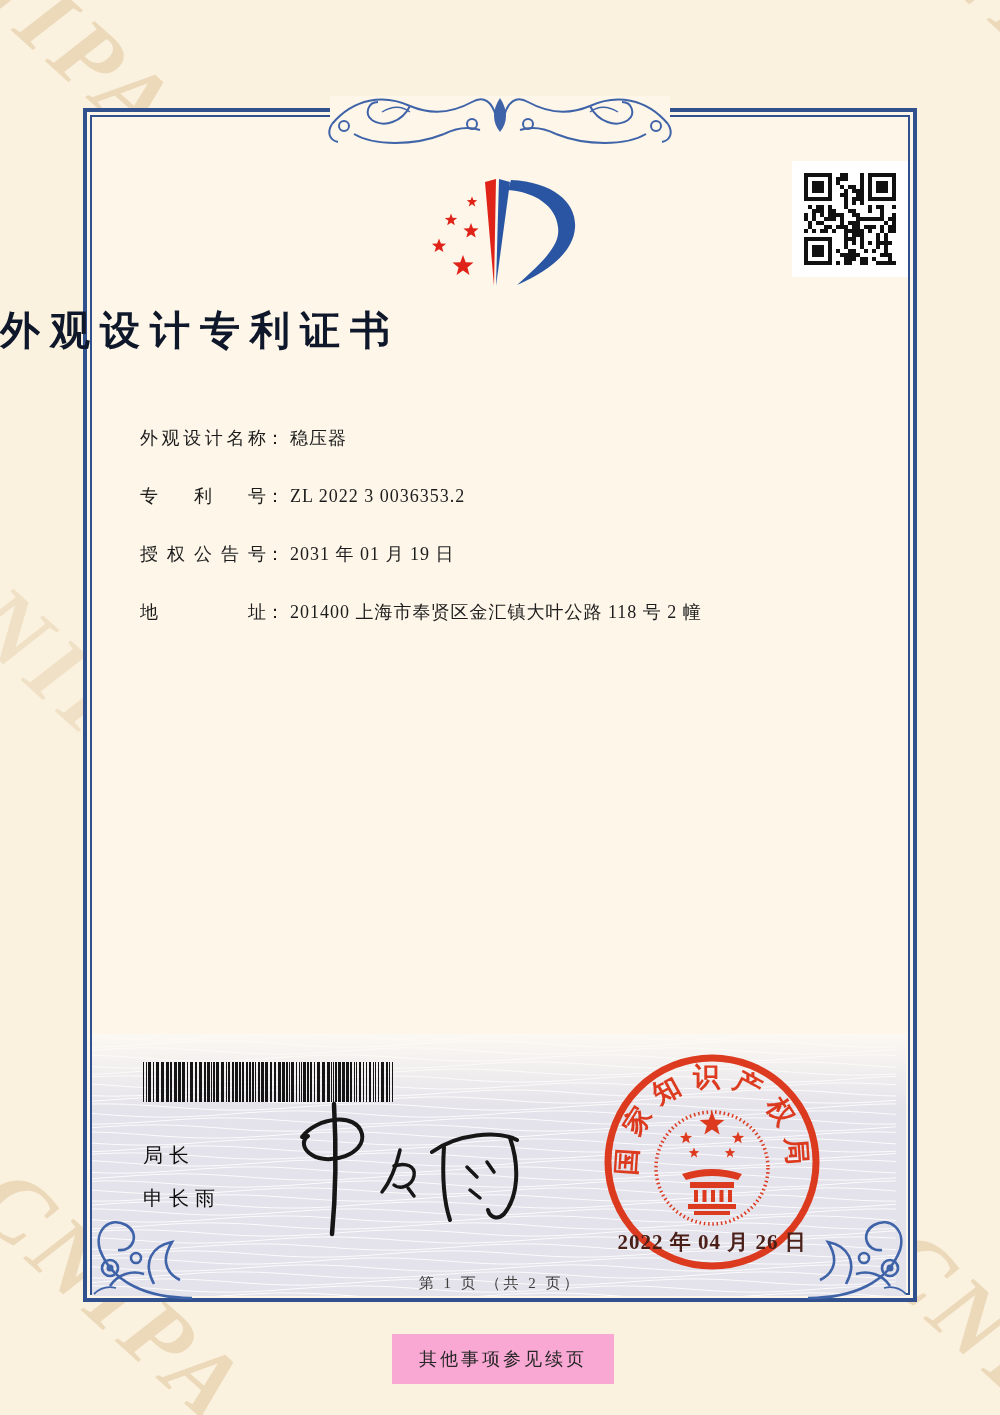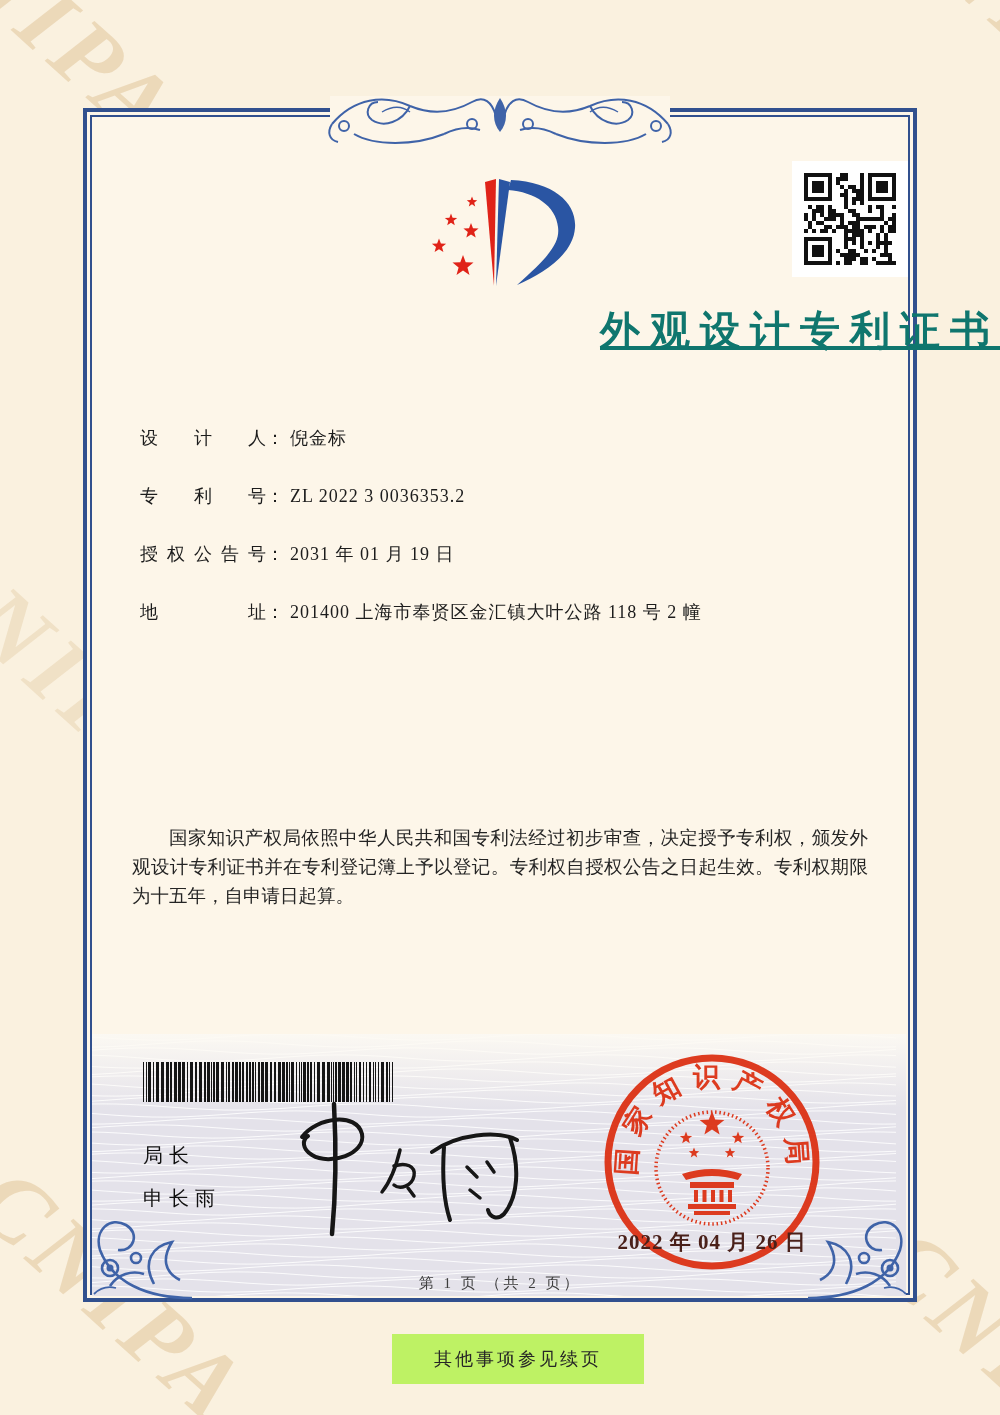--- a/index.html
+++ b/index.html
@@ -38,22 +38,22 @@
   .orn-top{position:absolute; left:322px; top:82px; width:356px; height:76px;}
   .orn-corner{position:absolute; width:118px; height:104px;}
   .orn-bl{left:80px; top:1200px;}
   .orn-br{left:802px; top:1200px; transform:scaleX(-1);}
   
   .cert-no{position:absolute; left:130px; top:174px; font-size:19px; letter-spacing:2px; color:#222;}
   .logo{position:absolute; left:423px; top:166px; width:180px; height:132px;}
   .qr-patch{position:absolute; left:792px; top:161px; width:116px; height:116px; background:#ffffff;}
   .qr{position:absolute; left:804px; top:173px; width:92px; height:92px;}
   .doc-title{
-    position:absolute; left:0; top:303px; width:100%; text-align:right;
-    font-size:40px; font-weight:bold; letter-spacing:10px; color:#0f766e;text-decoration:underline;
+    position:absolute; left:0; top:303px; width:100%; text-align:left;
+    font-size:40px; font-weight:bold; letter-spacing:10px; color:#0f172a;
   }
   
   .fields{position:absolute; left:140px; top:426px; width:740px; font-size:18px;}
   .frow{height:22px; margin-bottom:36px; white-space:nowrap;}
   .flabel{display:inline-block; width:126px; text-align:justify; text-align-last:justify; vertical-align:top;}
   .fcolon{display:inline-block;}
   .fvalue{margin-left:6px; letter-spacing:1px;}
   .grant-no{position:absolute; left:510px; top:0;}
   .frow-last{position:relative;}
   
@@ -72,22 +72,22 @@
   .signature{position:absolute; left:282px; top:1092px; width:250px; height:150px;}
   
   .seal{position:absolute; left:598px; top:1048px; width:228px; height:228px; opacity:.93;}
   .seal-date{
     position:absolute; left:592px; top:1228px; width:240px; text-align:center;
     font-size:21px; letter-spacing:1px; color:#4a2019; font-weight:bold;
   }
   
   .pagination{position:absolute; left:0; top:1274px; width:100%; text-align:center; font-size:15px; letter-spacing:3px; color:#3d3d3d;}
   .footer-note-box{
-    position:absolute; left:392px; top:1334px; width:252px; height:50px;
-    background:#bef264; display:flex; align-items:center; justify-content:center;
+    position:absolute; left:392px; top:1334px; width:222px; height:50px;
+    background:#f9a8d4; display:flex; align-items:center; justify-content:center;
   }
   .footer-note-box span{font-size:18px; letter-spacing:3px; color:#262626;}
 </style>
 </head>
 <body>
 
 <div class="page">
 
   <span class="wm" style="left:-120px; top:-40px;">CNIPA</span>
   <span class="wm" style="left:856px; top:-50px;">CNIPA</span>
@@ -474,35 +474,34 @@
       <rect x="16" y="76" width="4" height="4" fill="#111"></rect>
       <rect x="8" y="80" width="4" height="4" fill="#111"></rect>
       <rect x="12" y="80" width="4" height="4" fill="#111"></rect>
       <rect x="16" y="80" width="4" height="4" fill="#111"></rect>
     </svg>
 
   <div class="doc-title">外观设计专利证书</div>
 
   <div class="fields">
     <div class="frow">
-      <span class="flabel">设计人</span><span class="fcolon">：</span><span class="fvalue">倪金标</span>
+      <span class="flabel">外观设计名称</span><span class="fcolon">：</span><span class="fvalue">稳压器</span>
     </div>
     <div class="frow">
       <span class="flabel">专利号</span><span class="fcolon">：</span><span class="fvalue">ZL 2022 3 0036353.2</span>
     </div>
     <div class="frow">
       <span class="flabel">授权公告号</span><span class="fcolon">：</span><span class="fvalue">2031 年 01 月 19 日</span>
     </div>
     <div class="frow">
       <span class="flabel">地址</span><span class="fcolon">：</span><span class="fvalue">201400 上海市奉贤区金汇镇大叶公路 118 号 2 幢</span>
     </div>
   </div>
 
   <div class="paras">
-    <p>国家知识产权局依照中华人民共和国专利法经过初步审查，决定授予专利权，颁发外观设计专利证书并在专利登记簿上予以登记。专利权自授权公告之日起生效。专利权期限为十五年，自申请日起算。</p>
   </div>
 
   <div class="barcode" id="barcode">
       <div style="width: 1px; margin-right: 2px; background: rgb(21, 21, 21);"></div>
       <div style="width: 1px; margin-right: 1px; background: rgb(21, 21, 21);"></div>
       <div style="width: 3px; margin-right: 2px; background: rgb(21, 21, 21);"></div>
       <div style="width: 1px; margin-right: 2px; background: rgb(21, 21, 21);"></div>
       <div style="width: 3px; margin-right: 2px; background: rgb(21, 21, 21);"></div>
       <div style="width: 3px; margin-right: 2px; background: rgb(21, 21, 21);"></div>
       <div style="width: 3px; margin-right: 1px; background: rgb(21, 21, 21);"></div>

